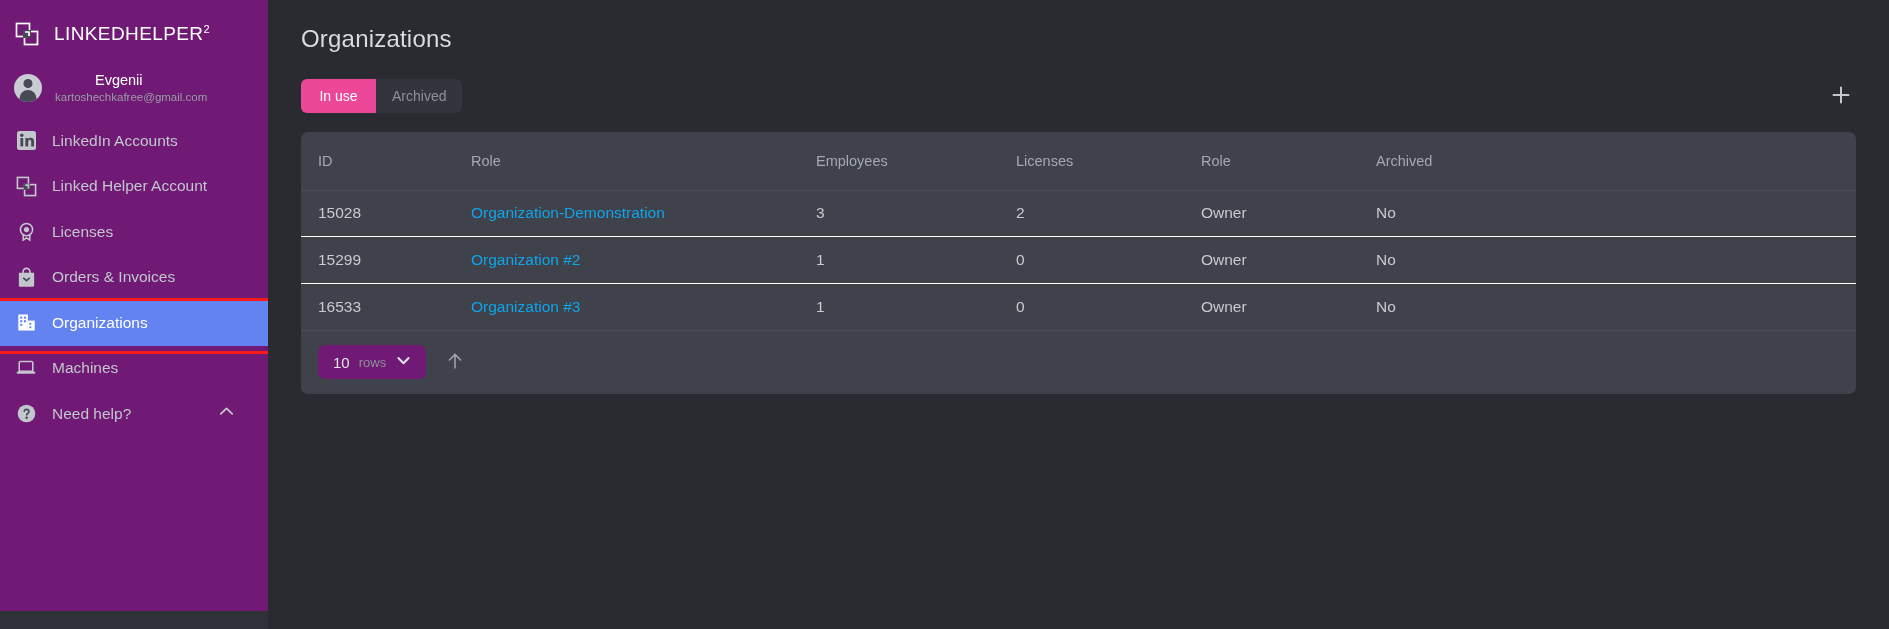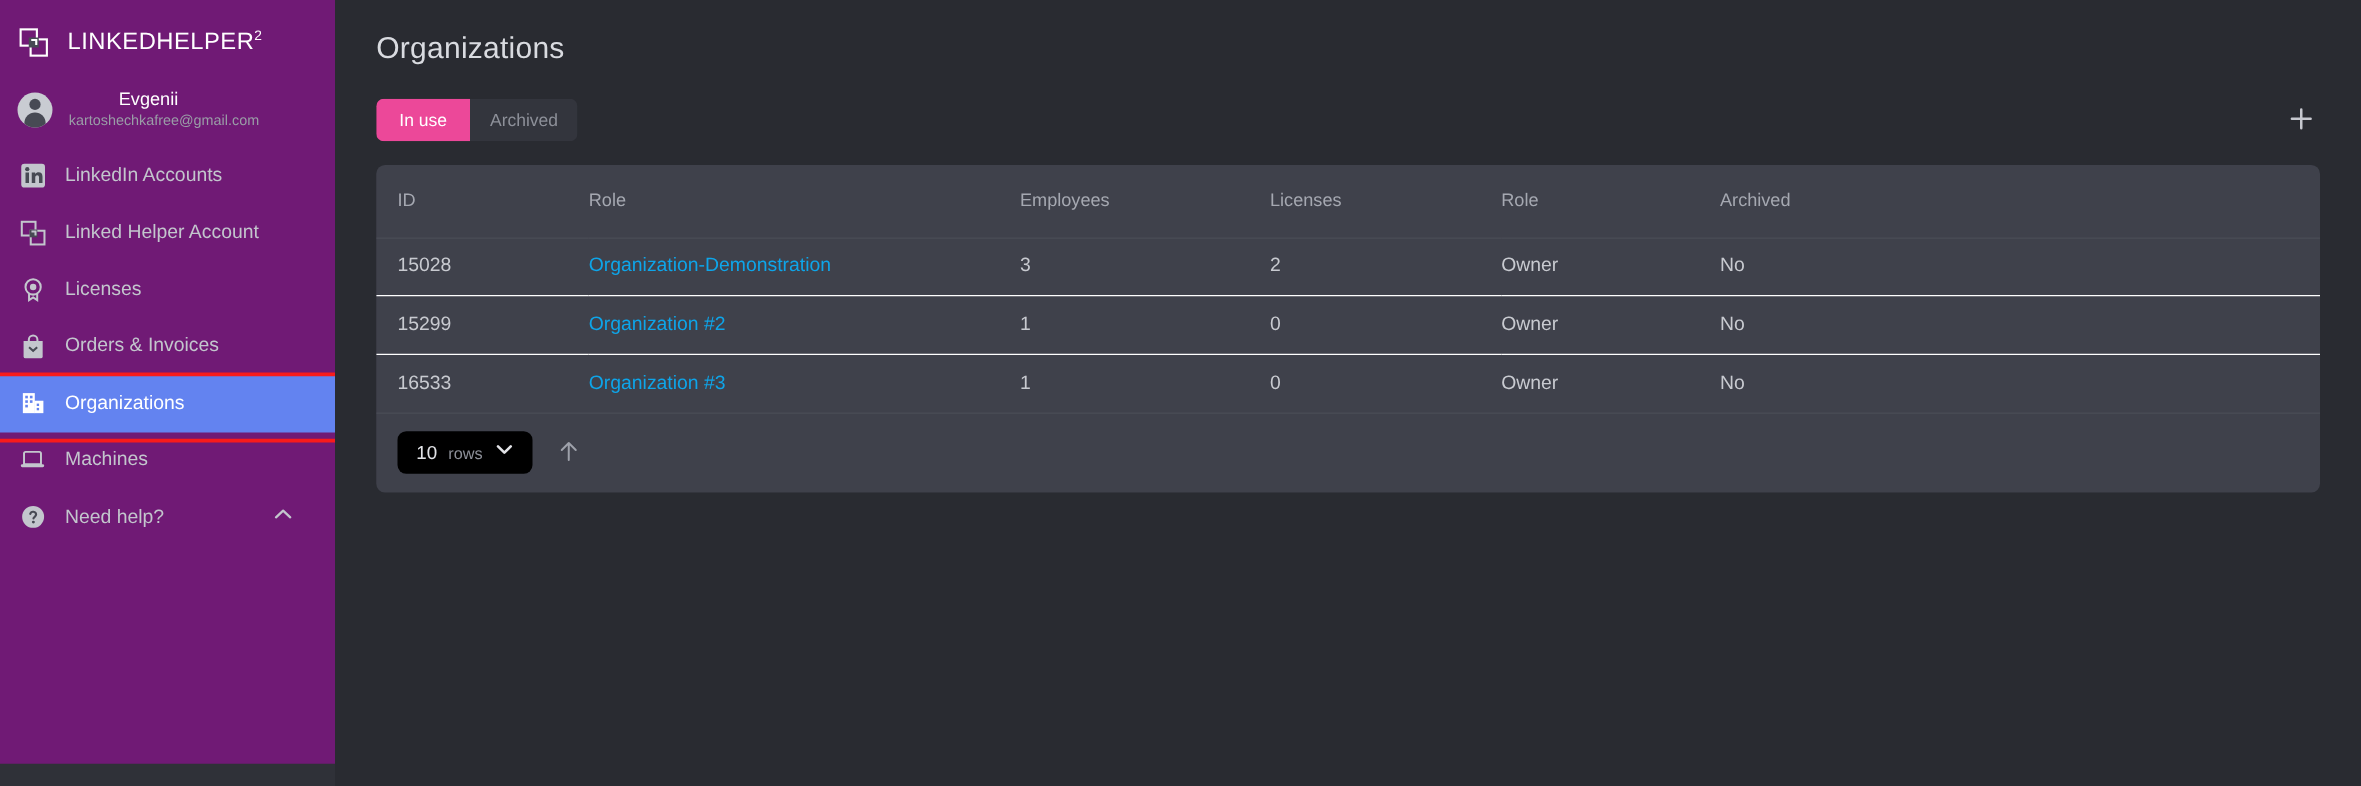--- a/index.html
+++ b/index.html
@@ -139,21 +139,21 @@
   .c-role  { width: 175px; }
   .c-arch  { width: auto; }
 
   .card-foot {
     display: flex; align-items: center;
     height: 64px; padding-left: 17px; gap: 14px;
     border-top: 1px solid #4b4d57;
   }
   .rows-select {
     display: flex; align-items: center; gap: 9px;
-    background: #000000; border-radius: 7px;
+    background: #701a75; border-radius: 7px;
     height: 34px; padding: 0 14px 0 15px; cursor: pointer;
   }
   .rows-num { color: #e2e3e7; font-size: 15px; }
   .rows-lbl { color: #8d9099; font-size: 13px; }
   .up-btn {
     width: 30px; height: 30px; display: flex;
     align-items: center; justify-content: center;
     cursor: pointer; background: none; border: none;
   }
 </style>

